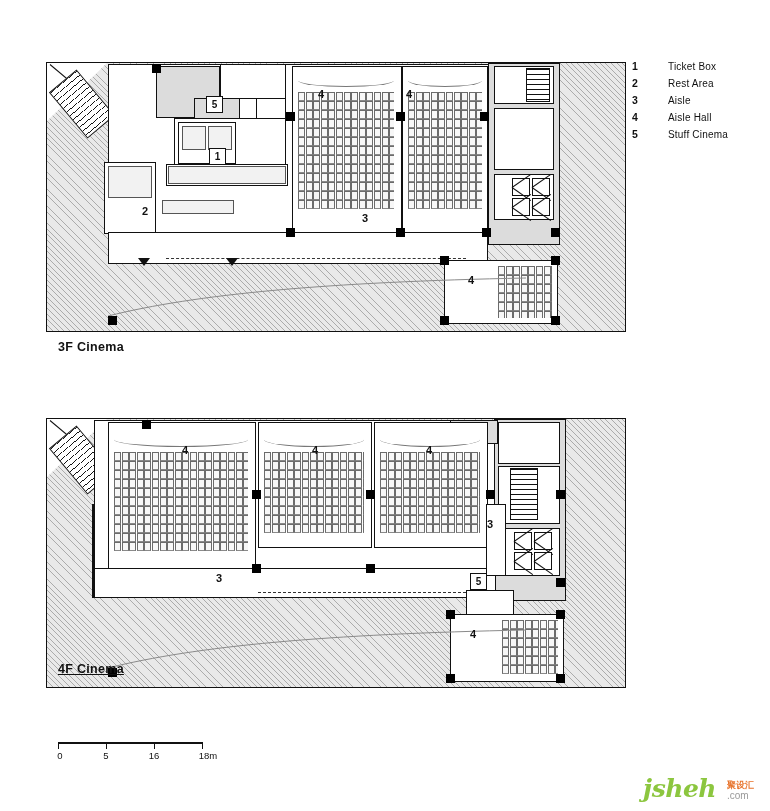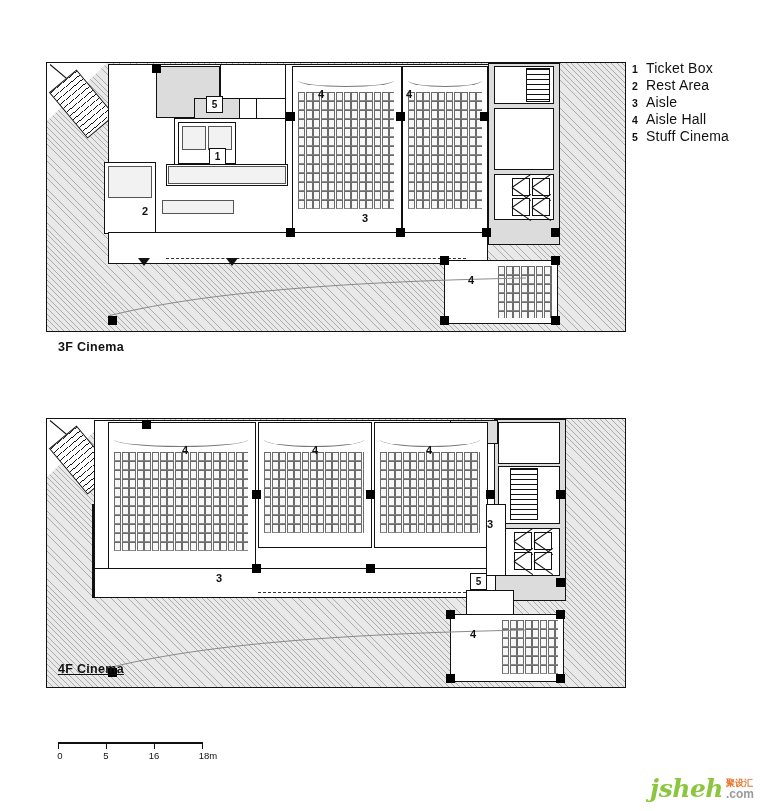--- a/index.html
+++ b/index.html
@@ -28,22 +28,23 @@
     height: 17px;
     font-size: 10.5px;
     color: #111;
   }
   .legend-num {
     width: 14px;
     font-weight: bold;
     font-size: 10.5px;
   }
   .legend-label {
-    font-size: 14px;
+    font-size: 10px;
     letter-spacing: 0.2px;
+    margin-left: 22px;
   }
 
   
   .plan {
     position: absolute;
     left: 46px;
   }
   #plan-3f { top: 52px; width: 580px; height: 270px; }
   #plan-4f { top: 408px; width: 580px; height: 270px; }
 
@@ -200,21 +201,21 @@
     transform: translateX(-50%);
   }
 
   
   .watermark {
     position: absolute;
     right: 16px;
     bottom: 10px;
     display: flex;
     align-items: flex-end;
-    gap: 3px;
+    gap: 11px;
   }
   .wm-main {
     font-family: "DejaVu Serif", serif;
     font-size: 25px;
     font-weight: bold;
     font-style: italic;
     color: #8cc63f;
     letter-spacing: -0.5px;
     line-height: 1;
   }
@@ -222,23 +223,22 @@
     display: flex;
     flex-direction: column;
     line-height: 1.05;
   }
   .wm-cn {
     font-size: 9px;
     color: #e8742c;
     font-weight: bold;
   }
   .wm-com {
-    font-size: 12px;
+    font-size: 10px;
     color: #9a9a9a;
-    font-weight: bold;
   }
 </style>
 </head>
 <body>
 
 <div class="legend">
   <div class="legend-row">
     <span class="legend-num">1</span>
     <span class="legend-label">Ticket Box</span>
   </div>

